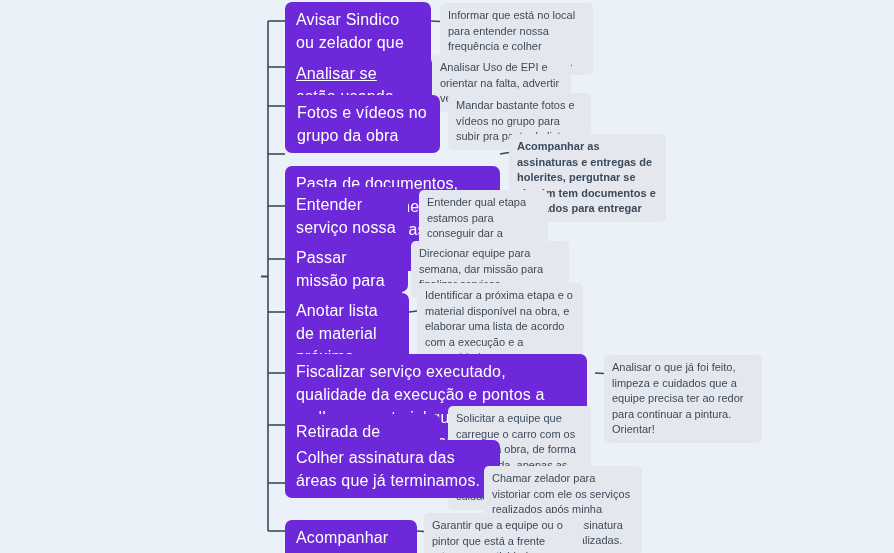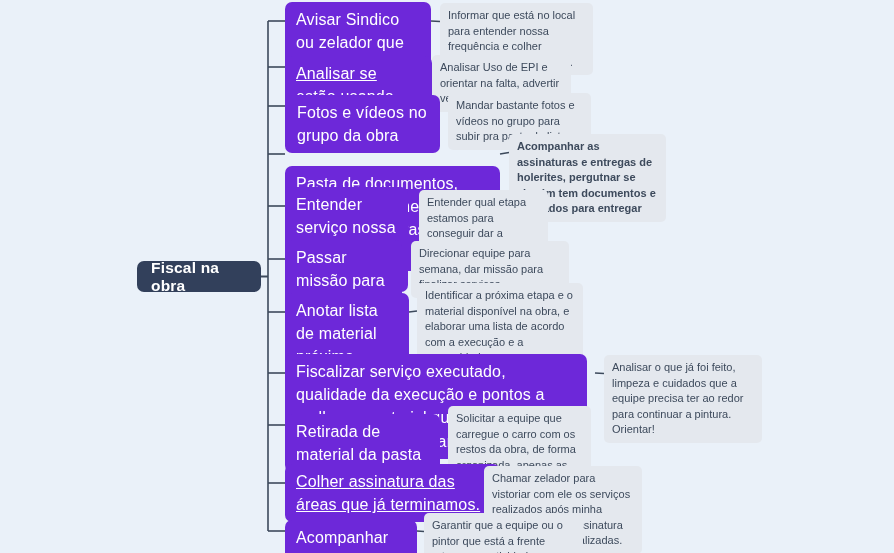--- a/index.html
+++ b/index.html
@@ -96,23 +96,20 @@
       <path d="M268 373 H285" fill="none" stroke="#3d4a5c" stroke-width="1.6" stroke-linecap="butt"></path>
       <path d="M595 373 L604 373.5" fill="none" stroke="#3d4a5c" stroke-width="1.6" stroke-linecap="butt"></path>
       <path d="M268 425 H285" fill="none" stroke="#3d4a5c" stroke-width="1.6" stroke-linecap="butt"></path>
       <path d="M440 425 L448 429.5" fill="none" stroke="#3d4a5c" stroke-width="1.6" stroke-linecap="butt"></path>
       <path d="M268 483 H285" fill="none" stroke="#3d4a5c" stroke-width="1.6" stroke-linecap="butt"></path>
       <path d="M473 483 L484 484.5" fill="none" stroke="#3d4a5c" stroke-width="1.6" stroke-linecap="butt"></path>
       <path d="M268 531 H285" fill="none" stroke="#3d4a5c" stroke-width="1.6" stroke-linecap="butt"></path>
       <path d="M417 531 L424 531.5" fill="none" stroke="#3d4a5c" stroke-width="1.6" stroke-linecap="butt"></path>
     </svg>
 
-  <div class="root-node" style="left: 137px; top: 261px; width: 124px; height: 31px;">
-    <span>Fiscal na obra</span>
-  </div>
 
   <div id="branch-layer">
       <div class="branch-node" style="left: 285px; top: 2px; width: 146px; min-height: 38px;">
         <span>Avisar Sindico ou zelador que está na obra.</span>
       </div>
       <div class="detail-node" style="left: 440px; top: 3px; width: 153px; min-height: 37px;">
         <span>Informar que está no local para entender nossa frequência e colher assinaturas mais adiante.</span>
       </div>
       <div class="branch-node" style="left: 285px; top: 56px; width: 147px; min-height: 22px; text-decoration: underline;">
         <span>Analisar se estão usando EPI</span>
@@ -155,21 +152,21 @@
       </div>
       <div class="detail-node" style="left: 604px; top: 355px; width: 158px; min-height: 37px;">
         <span>Analisar o que já foi feito, limpeza e cuidados que a equipe precisa ter ao redor para continuar a pintura. Orientar!</span>
       </div>
       <div class="branch-node" style="left: 285px; top: 414px; width: 155px; min-height: 22px;">
         <span>Retirada de material da pasta</span>
       </div>
       <div class="detail-node" style="left: 448px; top: 406px; width: 143px; min-height: 47px;">
         <span>Solicitar a equipe que carregue o carro com os restos da obra, de forma organizada, apenas as latas limpas e com cuidado com o carro.</span>
       </div>
-      <div class="branch-node" style="left: 285px; top: 464px; width: 215px; min-height: 38px; text-decoration: underline;">
+      <div class="branch-node" style="left: 285px; top: 440px; width: 215px; min-height: 38px;">
         <span>Colher assinatura das áreas que já terminamos.</span>
       </div>
       <div class="detail-node" style="left: 484px; top: 466px; width: 158px; min-height: 37px;">
         <span>Chamar zelador para vistoriar com ele os serviços realizados após minha vistoria e colher assinatura dele das areas finalizadas.</span>
       </div>
       <div class="branch-node" style="left: 285px; top: 520px; width: 132px; min-height: 22px;">
         <span>Acompanhar os serviços</span>
       </div>
       <div class="detail-node" style="left: 424px; top: 513px; width: 159px; min-height: 37px;">
         <span>Garantir que a equipe ou o pintor que está a frente retomou as atividades, acompanhar um pouco e se direcionar para outra obra.</span>

